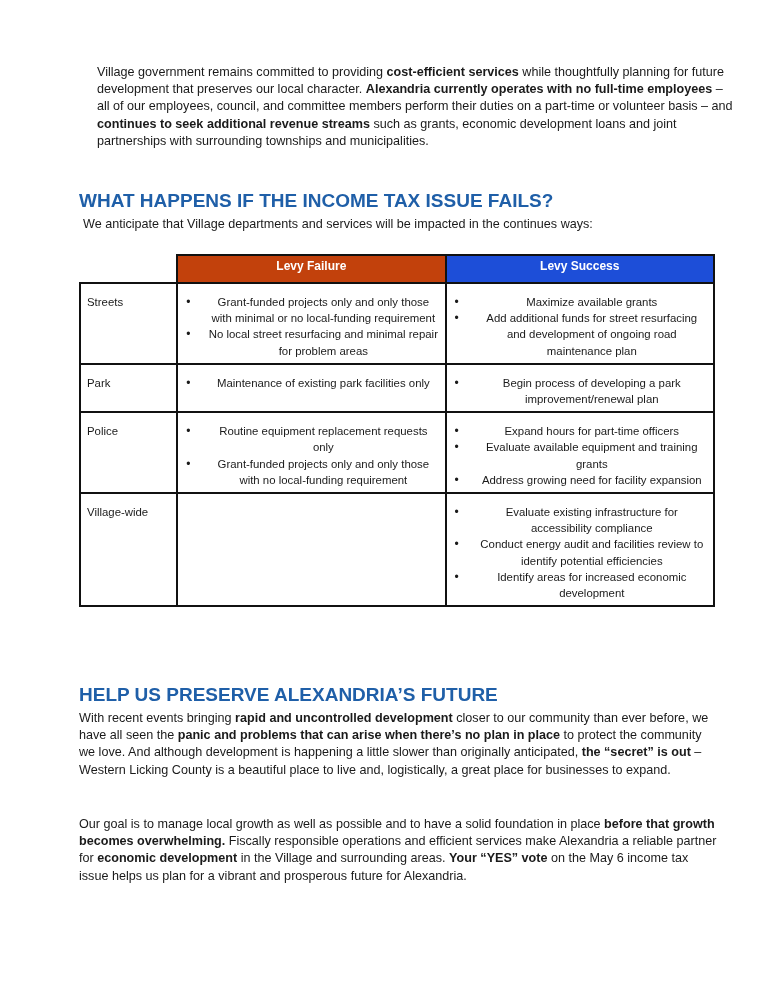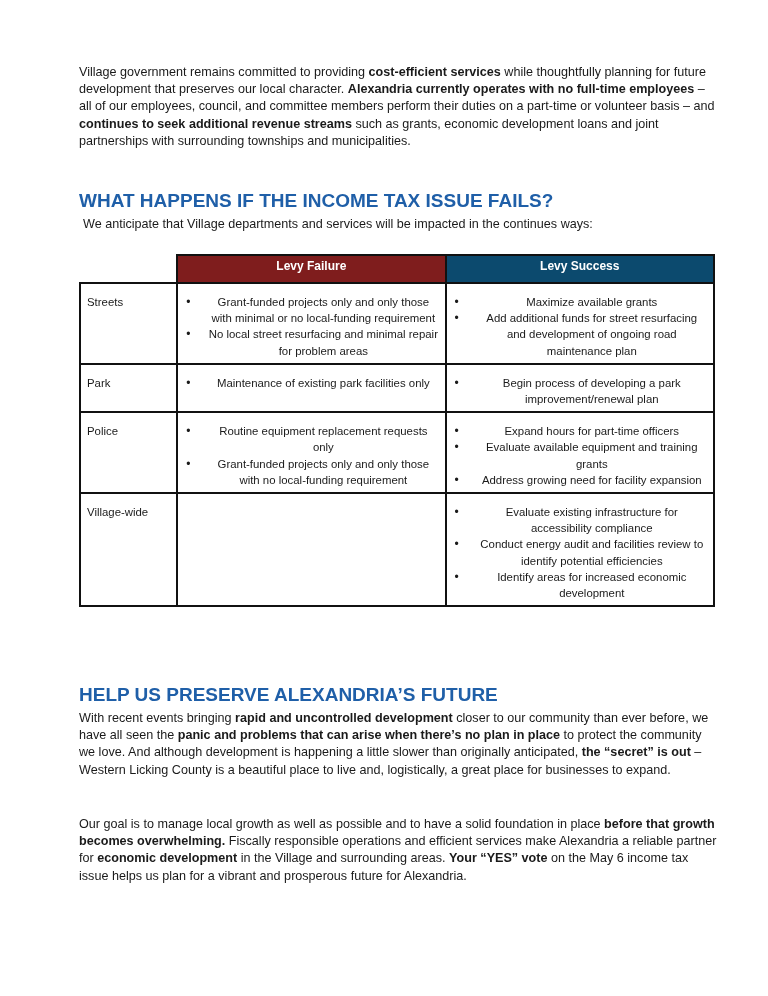--- a/index.html
+++ b/index.html
@@ -11,33 +11,33 @@
   p.body {
     margin: 0; font-size: 12.6px; line-height: 17.2px; color: #1a1a1a;
   }
   p.body b { font-weight: bold; }
   h2.section {
     margin: 0; font-size: 19px; font-weight: bold; color: #1f5fa8;
     letter-spacing: 0px;
   }
   #h-fail { position: absolute; top: 126px; left: 0; }
   #intro-line { position: absolute; top: 152px; left: 4px; font-size: 12.6px; }
-  #p1 { position: absolute; top: 0; left: 0; width: 640px; }
+  #p1 { position: absolute; top: 0; left: 18px; width: 640px; }
   table.levy {
     position: absolute; top: 190px; left: 0; width: 636px;
     border-collapse: collapse; font-size: 11.4px; line-height: 16.2px;
   }
   table.levy td, table.levy th { vertical-align: top; }
   table.levy th.empty { border: none; background: transparent; width: 94px; }
   table.levy th.fail {
-    background: #7f1d1d; color: #fff; font-weight: bold; text-align: center;
+    background: #c2410c; color: #fff; font-weight: bold; text-align: center;
     border: 2px solid #111; height: 22px; padding: 2px 4px; font-size: 12px;
   }
   table.levy th.success {
-    background: #0c4a6e; color: #fff; font-weight: bold; text-align: center;
+    background: #1d4ed8; color: #fff; font-weight: bold; text-align: center;
     border: 2px solid #111; height: 22px; padding: 2px 4px; font-size: 12px;
   }
   table.levy td { border: 2px solid #111; padding: 10px 6px 4px 6px; }
   table.levy td.cat { width: 82px; }
   table.levy td.col { width: 254px; }
   ul.bul { margin: 0; padding: 0; list-style: none; text-align: center; }
   ul.bul li { position: relative; padding-left: 24px; }
   ul.bul li::before {
     content: "\2022"; position: absolute; left: 2px; top: 0; font-size: 12px;
   }

